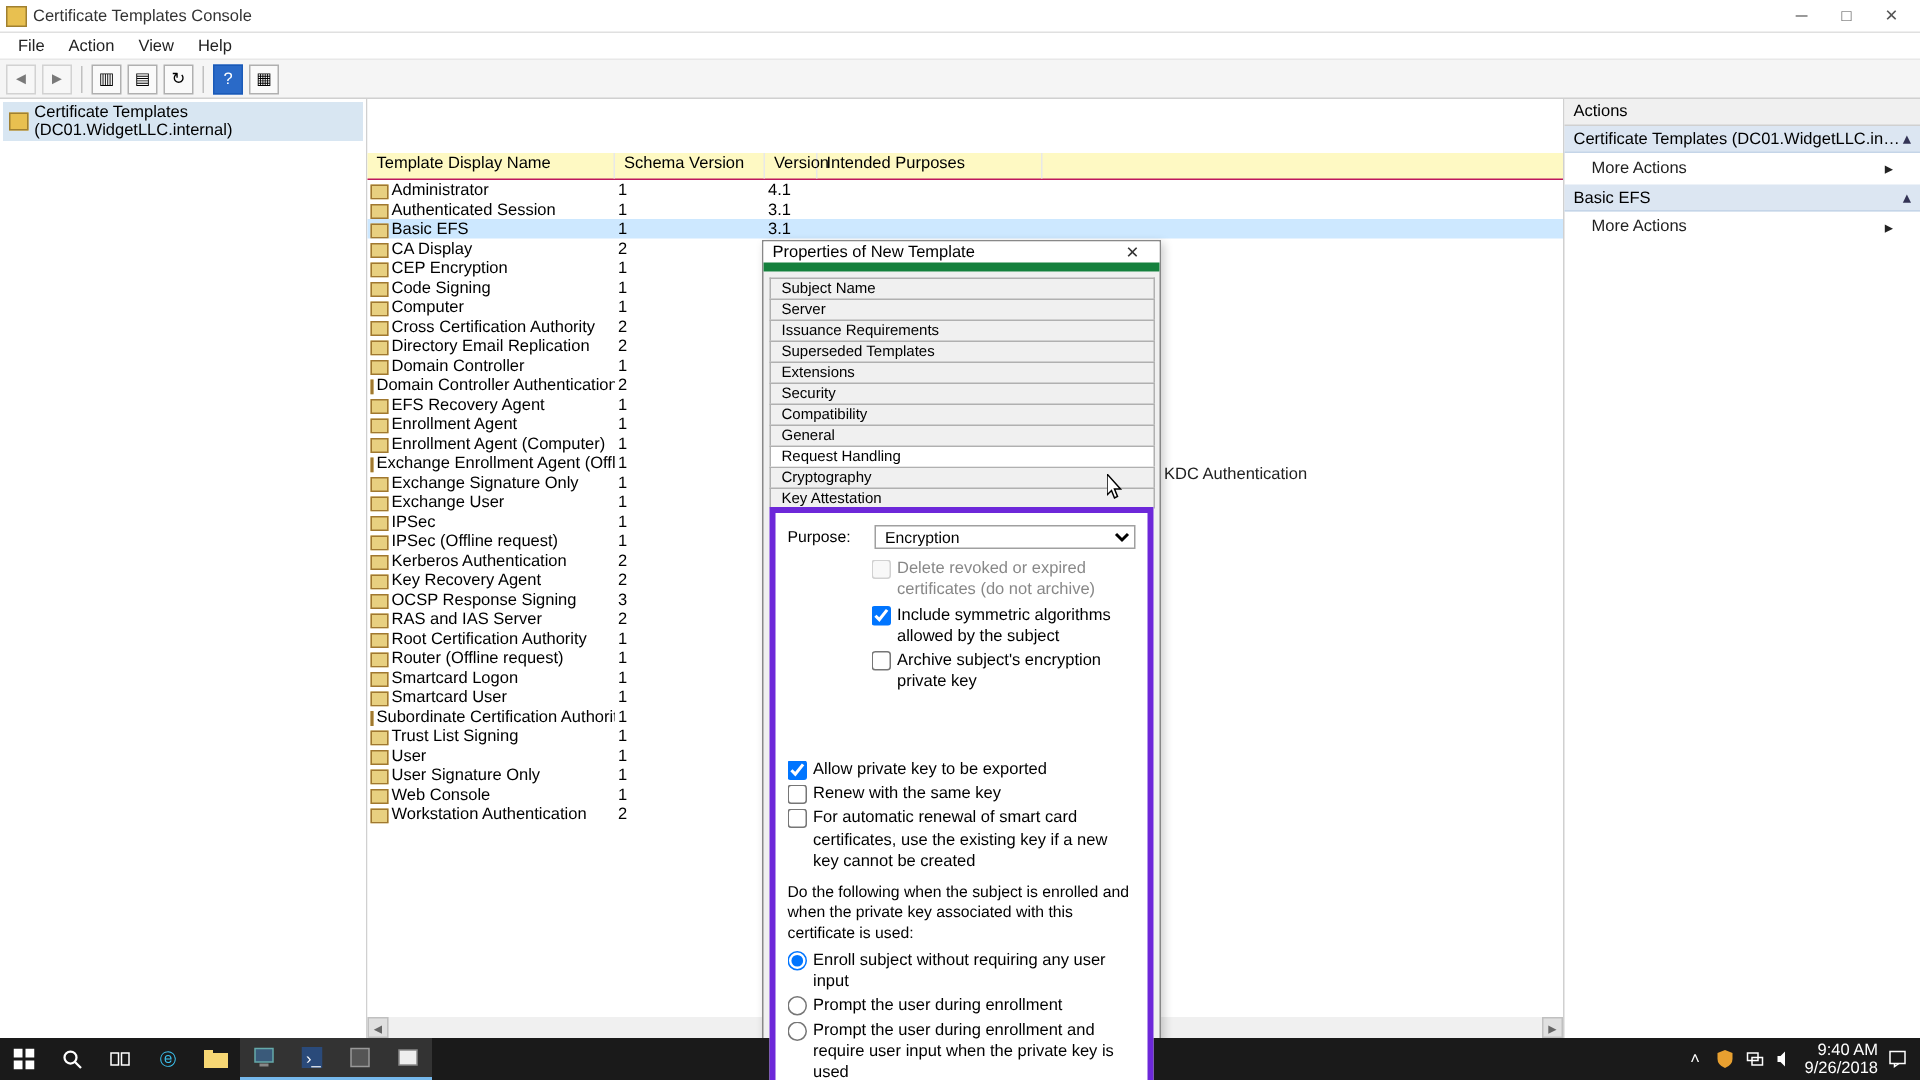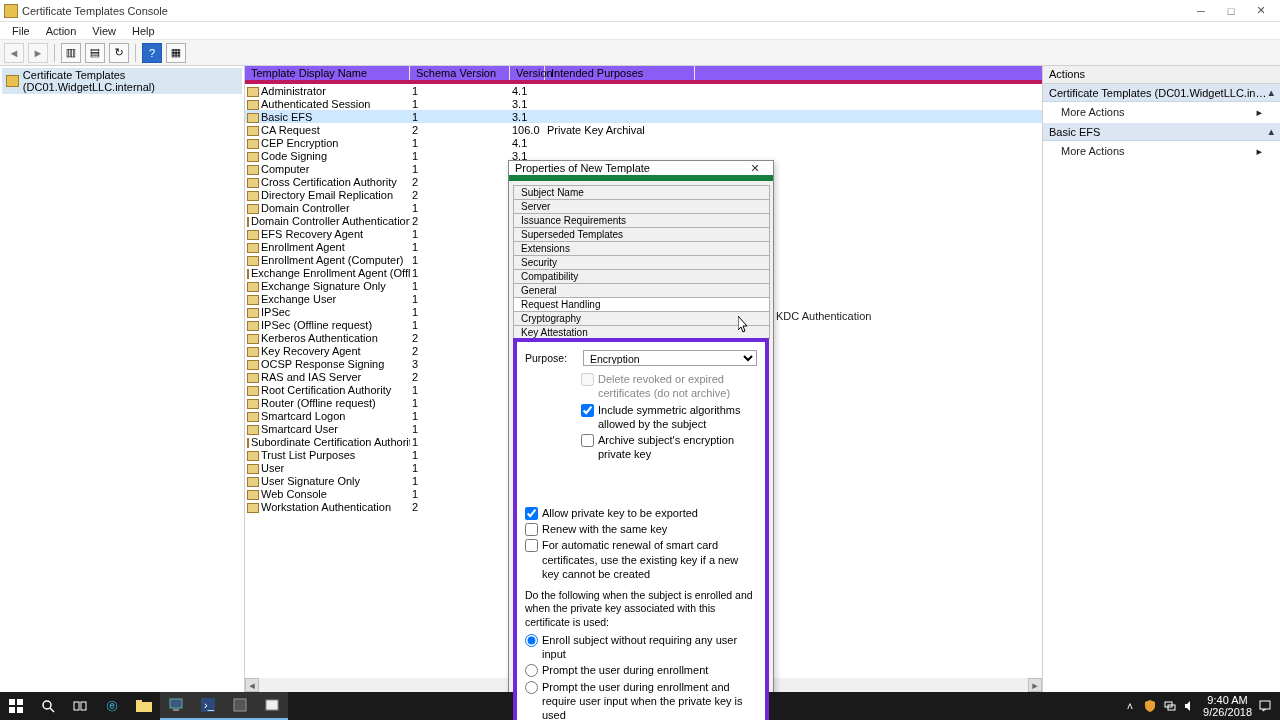--- a/index.html
+++ b/index.html
@@ -22,21 +22,21 @@
 .tsep { width: 1px; height: 18px; background: #c0c0c0; margin: 0 2px; }
 
 
 .main { display: flex; height: 626px; }
 .tree-pane { width: 245px; border-right: 1px solid #d0d0d0; background: #fff; padding: 2px; }
 .tree-item { padding: 1px 4px; display: flex; align-items: center; gap: 4px; }
 .tree-item .fi { width: 14px; height: 12px; background: #e8c050; border: 1px solid #a08030; }
 .tree-item.sel { background: #d8e6f2; }
 
 .list-pane { flex: 1; position: relative; background: #fff; }
-.list-header { display: flex; background: #8b5cf6; border-bottom: 4px solid #be185d; height: 18px; }
+.list-header { display: flex; background: #fef9c3; border-bottom: 1px solid #be185d; height: 18px; margin-top: 36px; }
 .list-header > div { padding: 1px 6px; border-right: 1px solid #e8e8e8; }
 .col-name { width: 165px; }
 .col-schema { width: 100px; }
 .col-ver { width: 35px; }
 .col-purp { width: 150px; }
 
 .list-body { }
 .row { display: flex; height: 13px; align-items: center; }
 .row.sel { background: #cde8ff; }
 .row .ci { width: 12px; height: 10px; background: #e8d080; border: 1px solid #a07830; margin: 0 2px 0 0; display: inline-block; }
@@ -86,21 +86,21 @@
 .cursor { position: absolute; left: 738px; top: 316px; width:12px; height:18px; pointer-events:none; }
 .cursor svg { width:12px; height:18px; }
 
 
 .taskbar { position: absolute; bottom: 0; left: 0; right: 0; height: 28px; background: #1a1a1a; display: flex; align-items: center; }
 .taskbar .start { width: 32px; height: 28px; display:flex; align-items:center; justify-content:center; }
 .taskbar .start svg { width:14px; height:14px; }
 .taskbar .tbicon { width: 32px; height: 28px; display:flex; align-items:center; justify-content:center; color:#fff; }
 .taskbar .tbicon.active { border-bottom: 2px solid #76b9ed; background:#333; }
 .taskbar .tray { margin-left: auto; display: flex; align-items: center; gap: 6px; padding-right: 8px; color:#fff; font-size:10px;}
-.taskbar .tray .clock { text-align:center; line-height:1.1;}
+.taskbar .tray .clock { text-align:right; line-height:1.1;}
 .taskbar .tray .trayicon { width:14px; height:14px; display:flex; align-items:center; justify-content:center; }
 </style>
 </head>
 <body>
 
 <div class="titlebar">
   <div class="app-icon"></div>
   <div class="title">Certificate Templates Console</div>
   <div class="winbtn">─</div>
   <div class="winbtn">□</div>
@@ -165,21 +165,21 @@
             <span class="ci"></span>
             <span>Basic EFS</span>
           </div>
           <div class="c2">1</div>
           <div class="c3">3.1</div>
           <div class="c4"></div>
         </div>
         <div class="row">
           <div class="c1">
             <span class="ci"></span>
-            <span>CA Request</span>
+            <span>CA Display</span>
           </div>
           <div class="c2">2</div>
           <div class="c3">106.0</div>
           <div class="c4">Private Key Archival</div>
         </div>
         <div class="row">
           <div class="c1">
             <span class="ci"></span>
             <span>CEP Encryption</span>
           </div>
@@ -390,21 +390,21 @@
             <span class="ci"></span>
             <span>Subordinate Certification Authority</span>
           </div>
           <div class="c2">1</div>
           <div class="c3"></div>
           <div class="c4"></div>
         </div>
         <div class="row">
           <div class="c1">
             <span class="ci"></span>
-            <span>Trust List Purposes</span>
+            <span>Trust List Signing</span>
           </div>
           <div class="c2">1</div>
           <div class="c3"></div>
           <div class="c4"></div>
         </div>
         <div class="row">
           <div class="c1">
             <span class="ci"></span>
             <span>User</span>
           </div>

